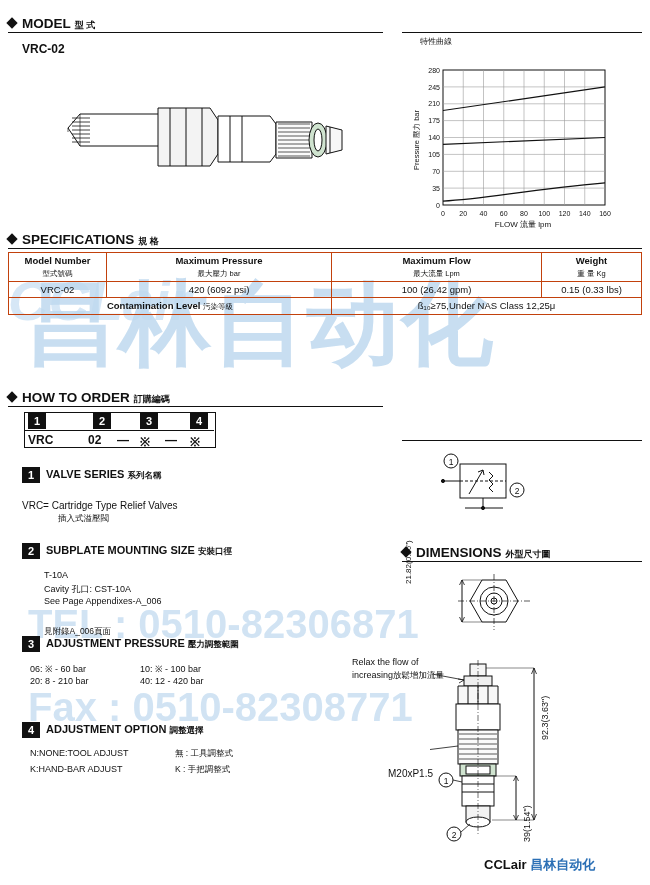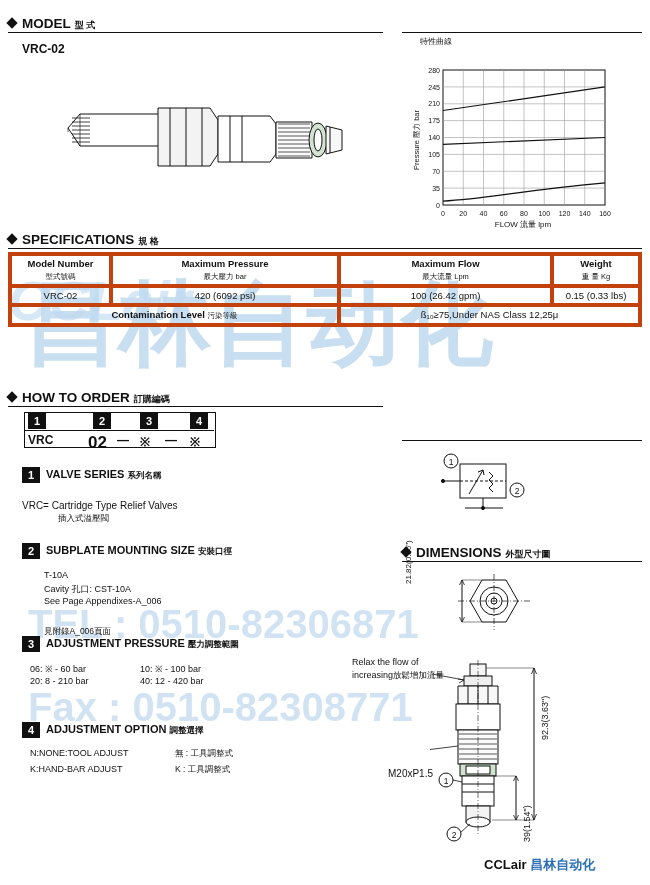--- a/index.html
+++ b/index.html
@@ -24,21 +24,21 @@
   .sec .cn{font-size:9px;font-weight:bold;margin-left:4px;}
 
   .rule{position:absolute;background:#111;height:1.2px;}
 
   .lbl{position:absolute;font-size:9px;}
   .lbl-b{position:absolute;font-size:10px;font-weight:bold;}
   .cn{font-size:8.5px;}
 
   
   table.spec{position:absolute;left:8px;top:252px;width:634px;border-collapse:collapse;}
-  table.spec td,table.spec th{border:4px solid #c2410c;text-align:center;font-size:9.5px;padding:2px 2px;}
+  table.spec td,table.spec th{border:1px solid #c2410c;text-align:center;font-size:9.5px;padding:2px 2px;}
   table.spec th{font-weight:bold;font-size:9.5px;line-height:1.25;}
   .cnsm{font-size:7.5px;font-weight:normal;}
 
   
   .numbox{position:absolute;width:18px;height:16px;background:#111;color:#fff;font-size:11px;font-weight:bold;text-align:center;line-height:16px;}
   .orderframe{position:absolute;border:1.4px solid #111;}
 
   
   .chartwrap{position:absolute;left:405px;top:60px;width:230px;height:170px;}
 
@@ -222,21 +222,21 @@
   </div>
   <div class="rule" style="left:8px;top:406px;width:375px;"></div>
 
   <div class="orderframe" style="left:24px;top:412px;width:190px;height:34px;"></div>
   <div class="numbox" style="left:28px;top:413px;">1</div>
   <div class="numbox" style="left:93px;top:413px;">2</div>
   <div class="numbox" style="left:140px;top:413px;">3</div>
   <div class="numbox" style="left:190px;top:413px;">4</div>
   <div class="rule" style="left:24px;top:430px;width:190px;"></div>
   <div class="lbl-b" style="left:28px;top:433px;font-size:12px;">VRC</div>
-  <div class="lbl-b" style="left:88px;top:433px;font-size:17px;">02</div>
+  <div class="lbl-b" style="left:88px;top:433px;font-size:12px;">02</div>
   <div class="lbl-b" style="left:117px;top:433px;font-size:12px;">—</div>
   <div class="lbl-b" style="left:140px;top:433px;font-size:12px;">※</div>
   <div class="lbl-b" style="left:165px;top:433px;font-size:12px;">—</div>
   <div class="lbl-b" style="left:190px;top:433px;font-size:12px;">※</div>
 
   <div class="numbox" style="left:22px;top:467px;">1</div>
   <div class="lbl-b" style="left:46px;top:468px;font-size:11px;">
     <span>VALVE SERIES</span>
     <span class="cn">系列名稱</span>
   </div>
@@ -264,21 +264,21 @@
   <div class="lbl" style="left:140px;top:676px;">40: 12 - 420 bar</div>
 
   <div class="numbox" style="left:22px;top:722px;">4</div>
   <div class="lbl-b" style="left:46px;top:723px;font-size:11px;">
     <span>ADJUSTMENT OPTION</span>
     <span class="cn">調整選擇</span>
   </div>
   <div class="lbl" style="left:30px;top:748px;">N:NONE:TOOL ADJUST</div>
   <div class="lbl cn" style="left:175px;top:748px;">無 : 工具調整式</div>
   <div class="lbl" style="left:30px;top:764px;">K:HAND-BAR ADJUST</div>
-  <div class="lbl cn" style="left:175px;top:764px;">K : 工具調整式</div>
+  <div class="lbl cn" style="left:175px;top:764px;">K : 手把調整式</div>
 
   <div class="rule" style="left:402px;top:440px;width:240px;"></div>
 
   <svg style="position:absolute;left:425px;top:452px;" width="150" height="62">
     <g stroke="#111" fill="none" stroke-width="1">
       <rect x="35" y="12" width="46" height="34" fill="#fff"></rect>
       <line x1="35" y1="29" x2="81" y2="29" stroke-dasharray="3,2"></line>
 
       <path d="M44,42 L58,18"></path>
       <path d="M58,18 l-5,2 M58,18 l1,5"></path>

